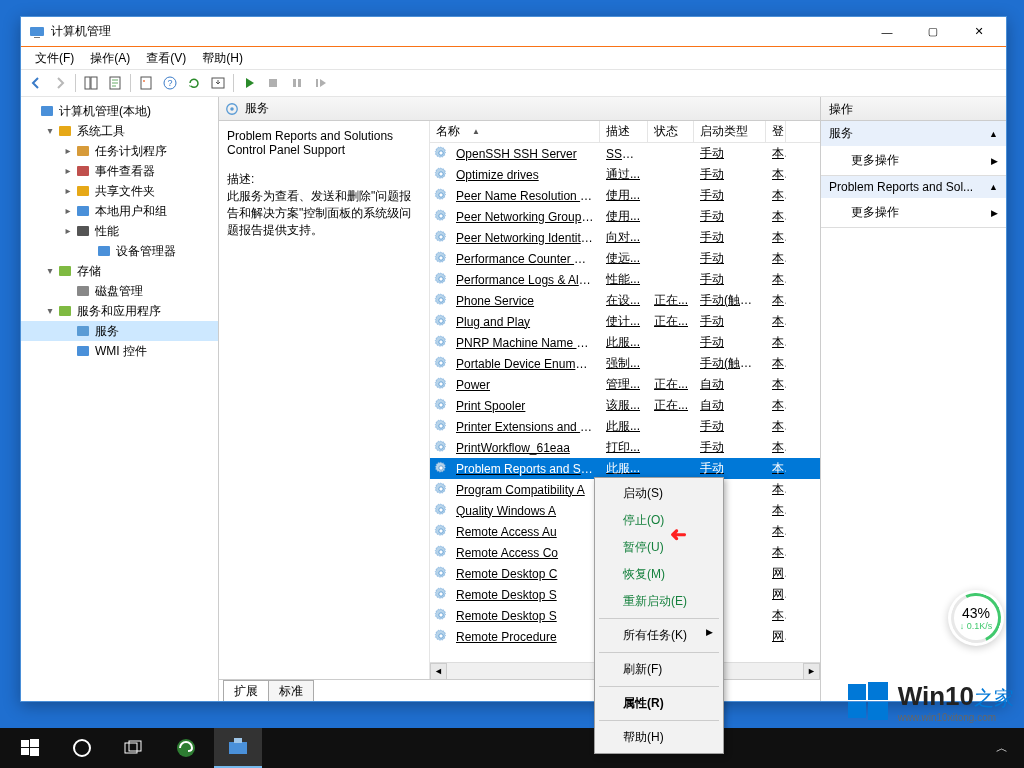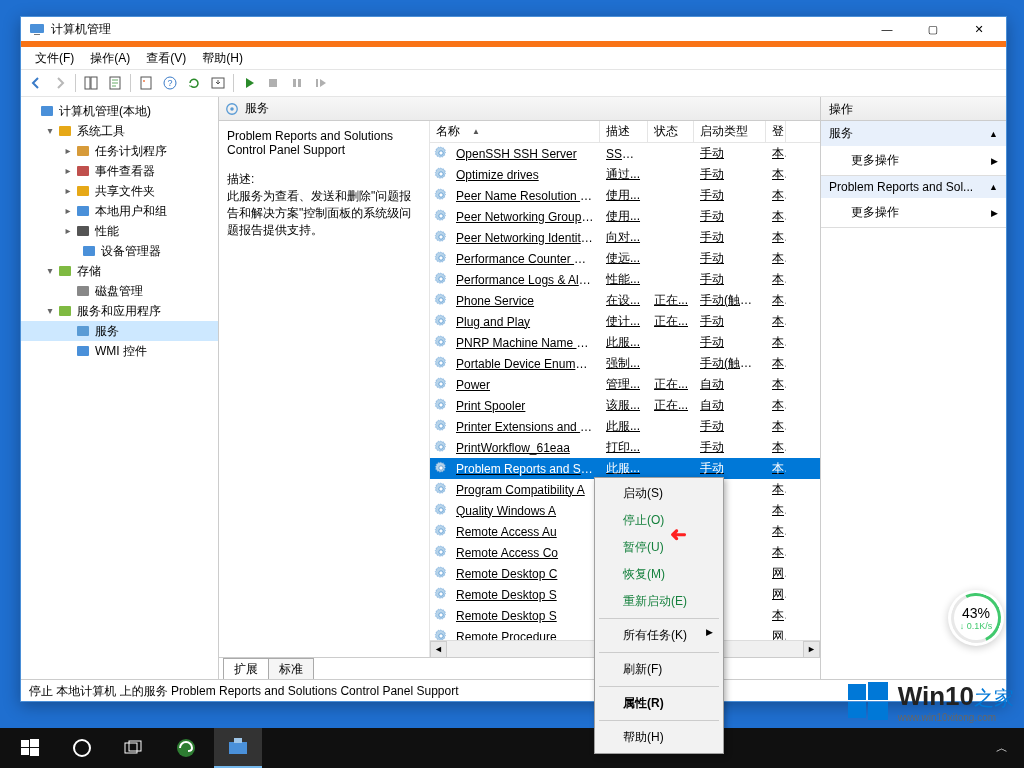--- a/index.html
+++ b/index.html
@@ -1,20 +1,20 @@
 <!DOCTYPE html>
 <html><head>
 <meta charset="utf-8">
 <style>
 * { margin:0; padding:0; box-sizing:border-box; font-family:"Microsoft YaHei","Segoe UI",Tahoma,sans-serif; }
 body { width:1024px; height:768px; background:#1f6fd0; overflow:hidden; position:relative; }
 
 
 .window { position:absolute; left:20px; top:16px; width:987px; height:686px; background:#fff; border:1px solid #4a8fd8; box-shadow:0 4px 16px rgba(0,0,0,.3); display:flex; flex-direction:column; }
-.titlebar { height:30px; display:flex; align-items:center; padding:0 4px 0 8px; background:#fff; border-bottom:6px solid #f97316; }
+.titlebar { height:30px; display:flex; align-items:center; padding:0 4px 0 8px; background:#fff; border-bottom:1px solid #f97316; }
 .titlebar .icon { width:16px; height:16px; margin-right:6px; }
 .titlebar .title { font-size:12px; flex:1; }
 .titlebar .btns { display:flex; }
 .titlebar .btn { width:46px; height:30px; display:flex; align-items:center; justify-content:center; font-size:11px; }
 
 .menubar { height:22px; display:flex; align-items:center; padding:0 6px; font-size:12px; }
 .menubar span { padding:2px 8px; }
 
 .toolbar { height:28px; display:flex; align-items:center; padding:0 4px; border-top:1px solid #e5e5e5; border-bottom:1px solid #e5e5e5; gap:2px; }
 .toolbtn { width:22px; height:22px; display:flex; align-items:center; justify-content:center; border:1px solid transparent; }
@@ -247,21 +247,21 @@
           </svg>
           <span>本地用户和组</span>
         </div>
         <div class="tree-item" style="padding-left: 40px;">
           <span class="exp">▸</span>
           <svg class="ticon" viewBox="0 0 16 16">
             <rect x="2" y="3" width="12" height="10" rx="1" fill="#555"></rect>
           </svg>
           <span>性能</span>
         </div>
-        <div class="tree-item" style="padding-left: 40px; margin-left: 6px;">
+        <div class="tree-item" style="padding-left: 61px;">
           <span class="exp"></span>
           <svg class="ticon" viewBox="0 0 16 16">
             <rect x="2" y="3" width="12" height="10" rx="1" fill="#4a90d9"></rect>
           </svg>
           <span>设备管理器</span>
         </div>
         <div class="tree-item" style="padding-left: 22px;">
           <span class="exp">▾</span>
           <svg class="ticon" viewBox="0 0 16 16">
             <rect x="2" y="3" width="12" height="10" rx="1" fill="#7fba42"></rect>
@@ -622,21 +622,20 @@
             <span class="agarr">▲</span>
           </div>
         <div class="agitem">
             <span>更多操作</span>
             <span style="margin-left:auto;font-size:9px">▶</span>
           </div>
       </div>
     </div>
   </div>
 
-  <div class="statusbar">停止 本地计算机 上的服务 Problem Reports and Solutions Control Panel Support</div>
 </div>
 
 <div class="ctxmenu" style="left:594px; top:477px; width:130px;">
   <div class="mi">启动(S)</div>
   <div class="mi dis">停止(O)</div>
   <div class="mi dis">暂停(U)</div>
   <div class="mi dis">恢复(M)</div>
   <div class="mi dis">重新启动(E)</div>
   <div class="sep"></div>
   <div class="mi"><span>所有任务(K)</span><span class="sub">▶</span></div>

